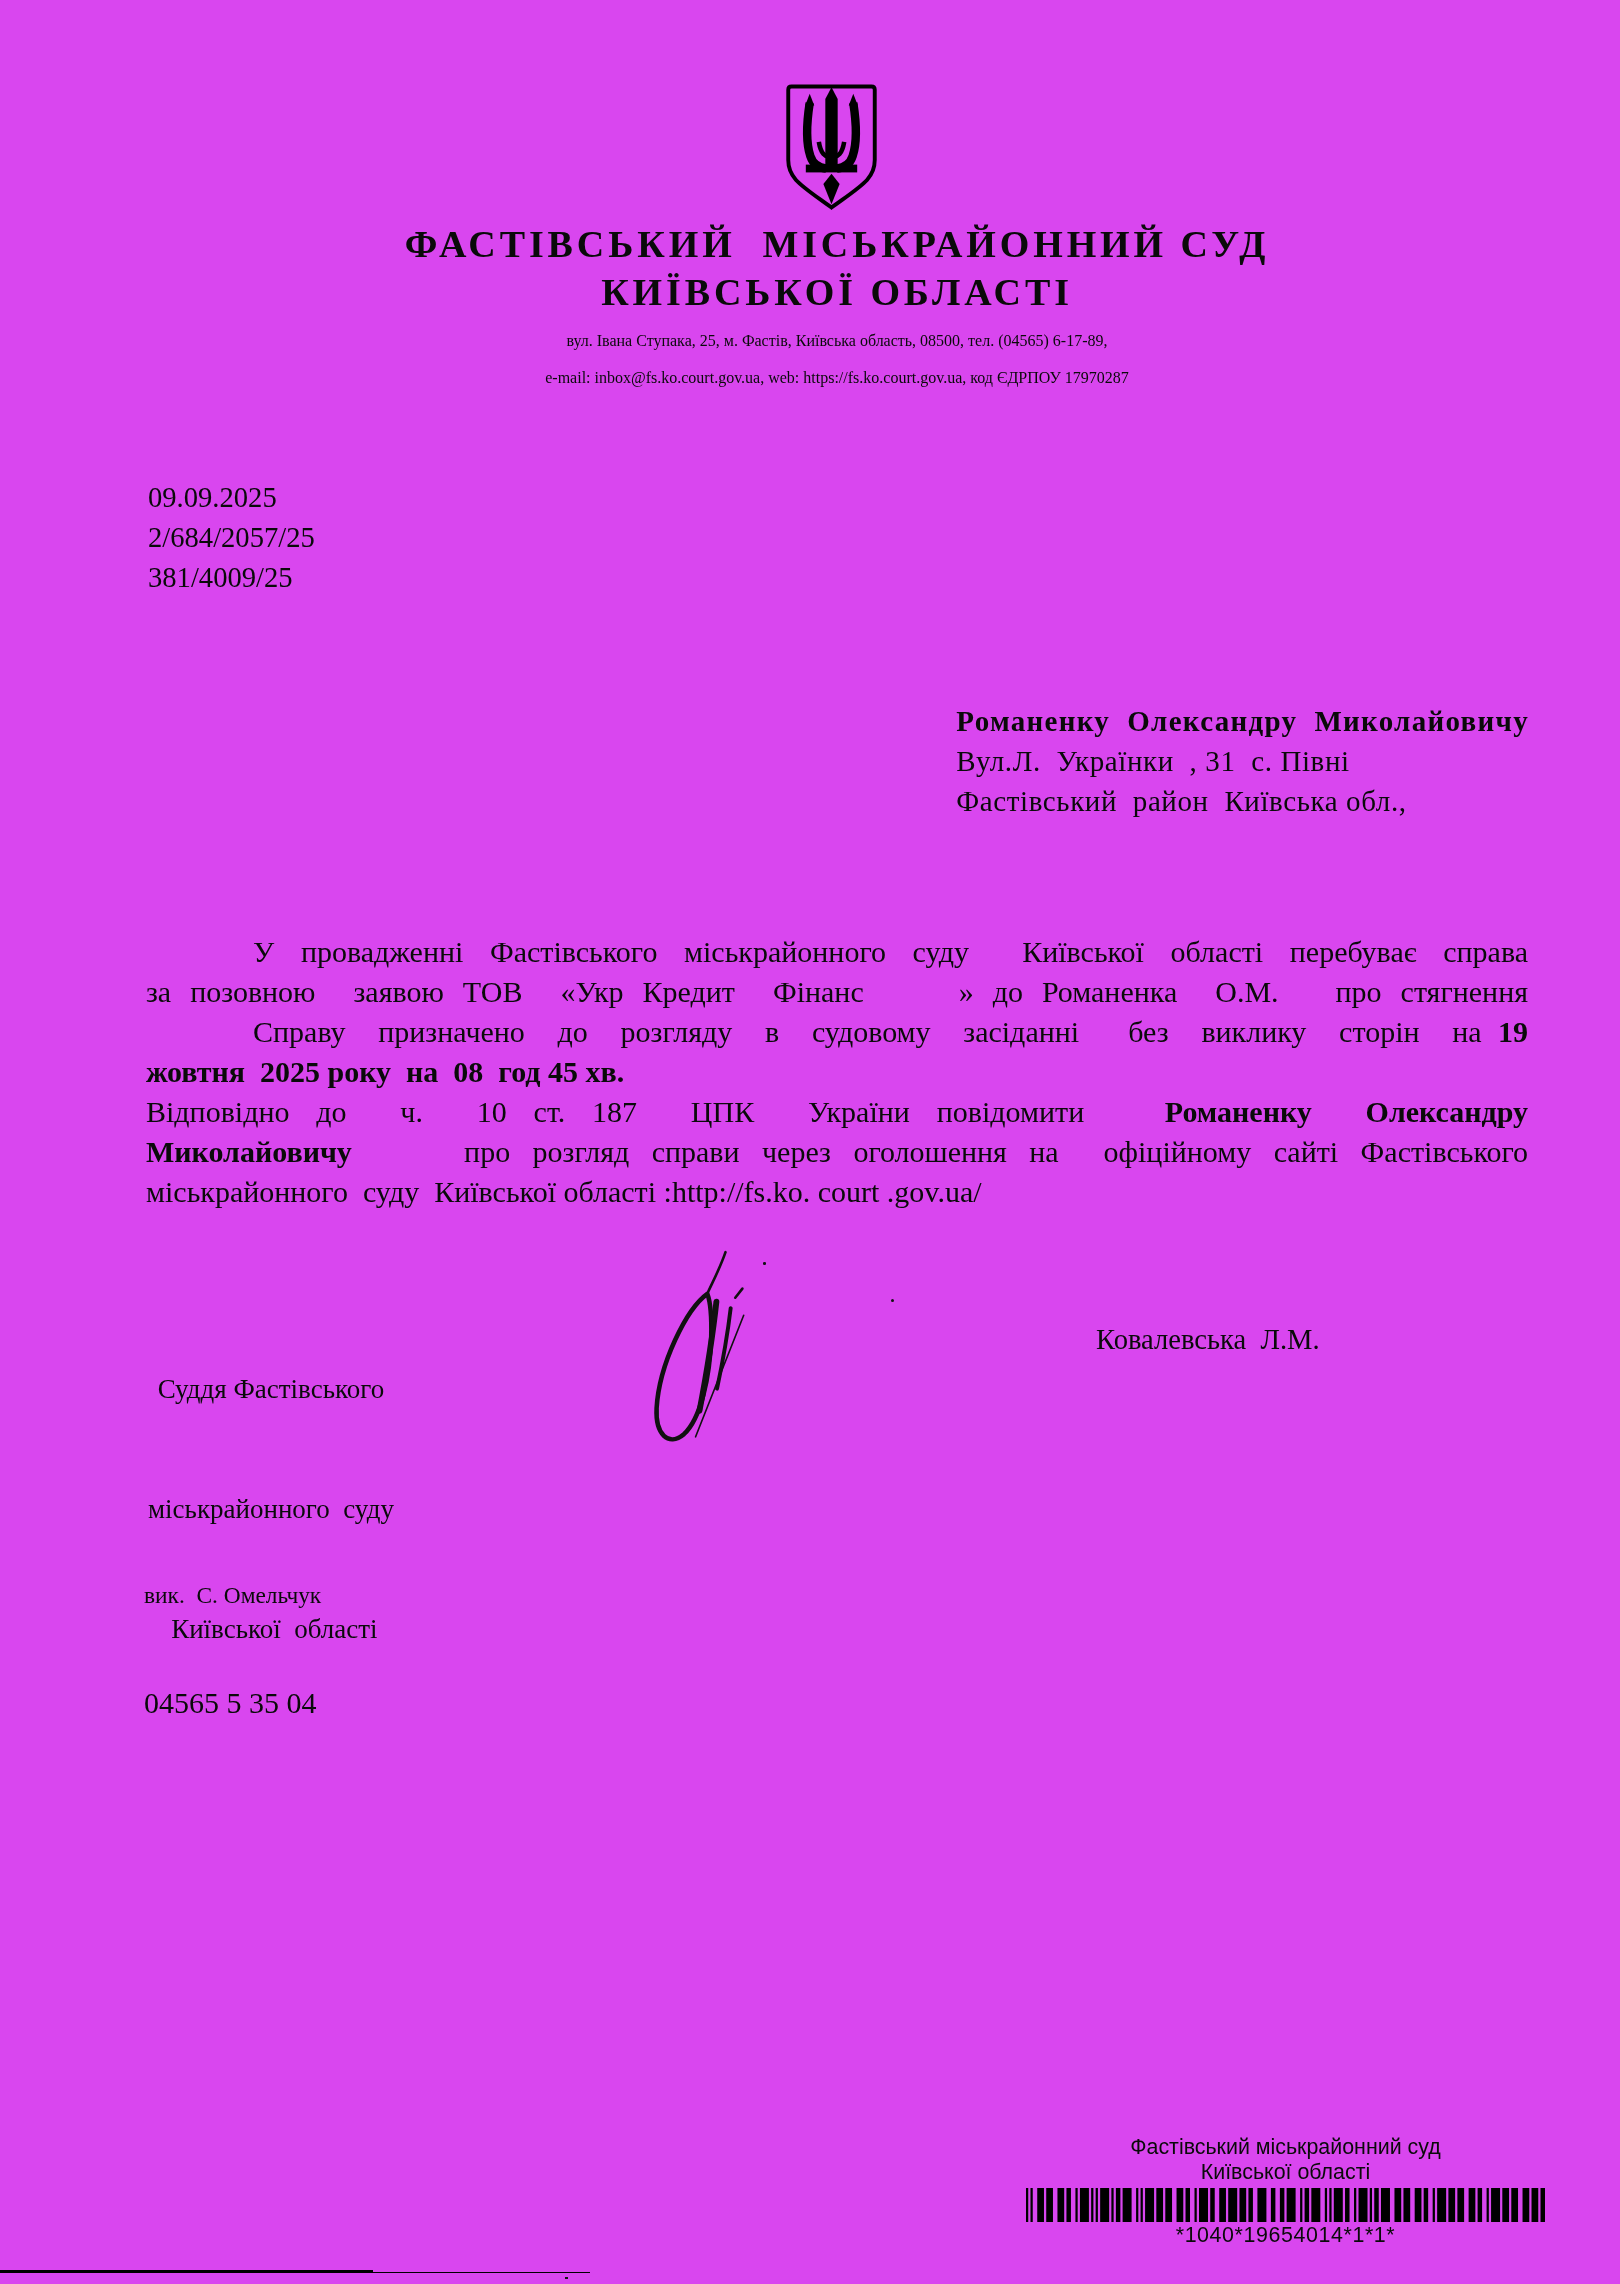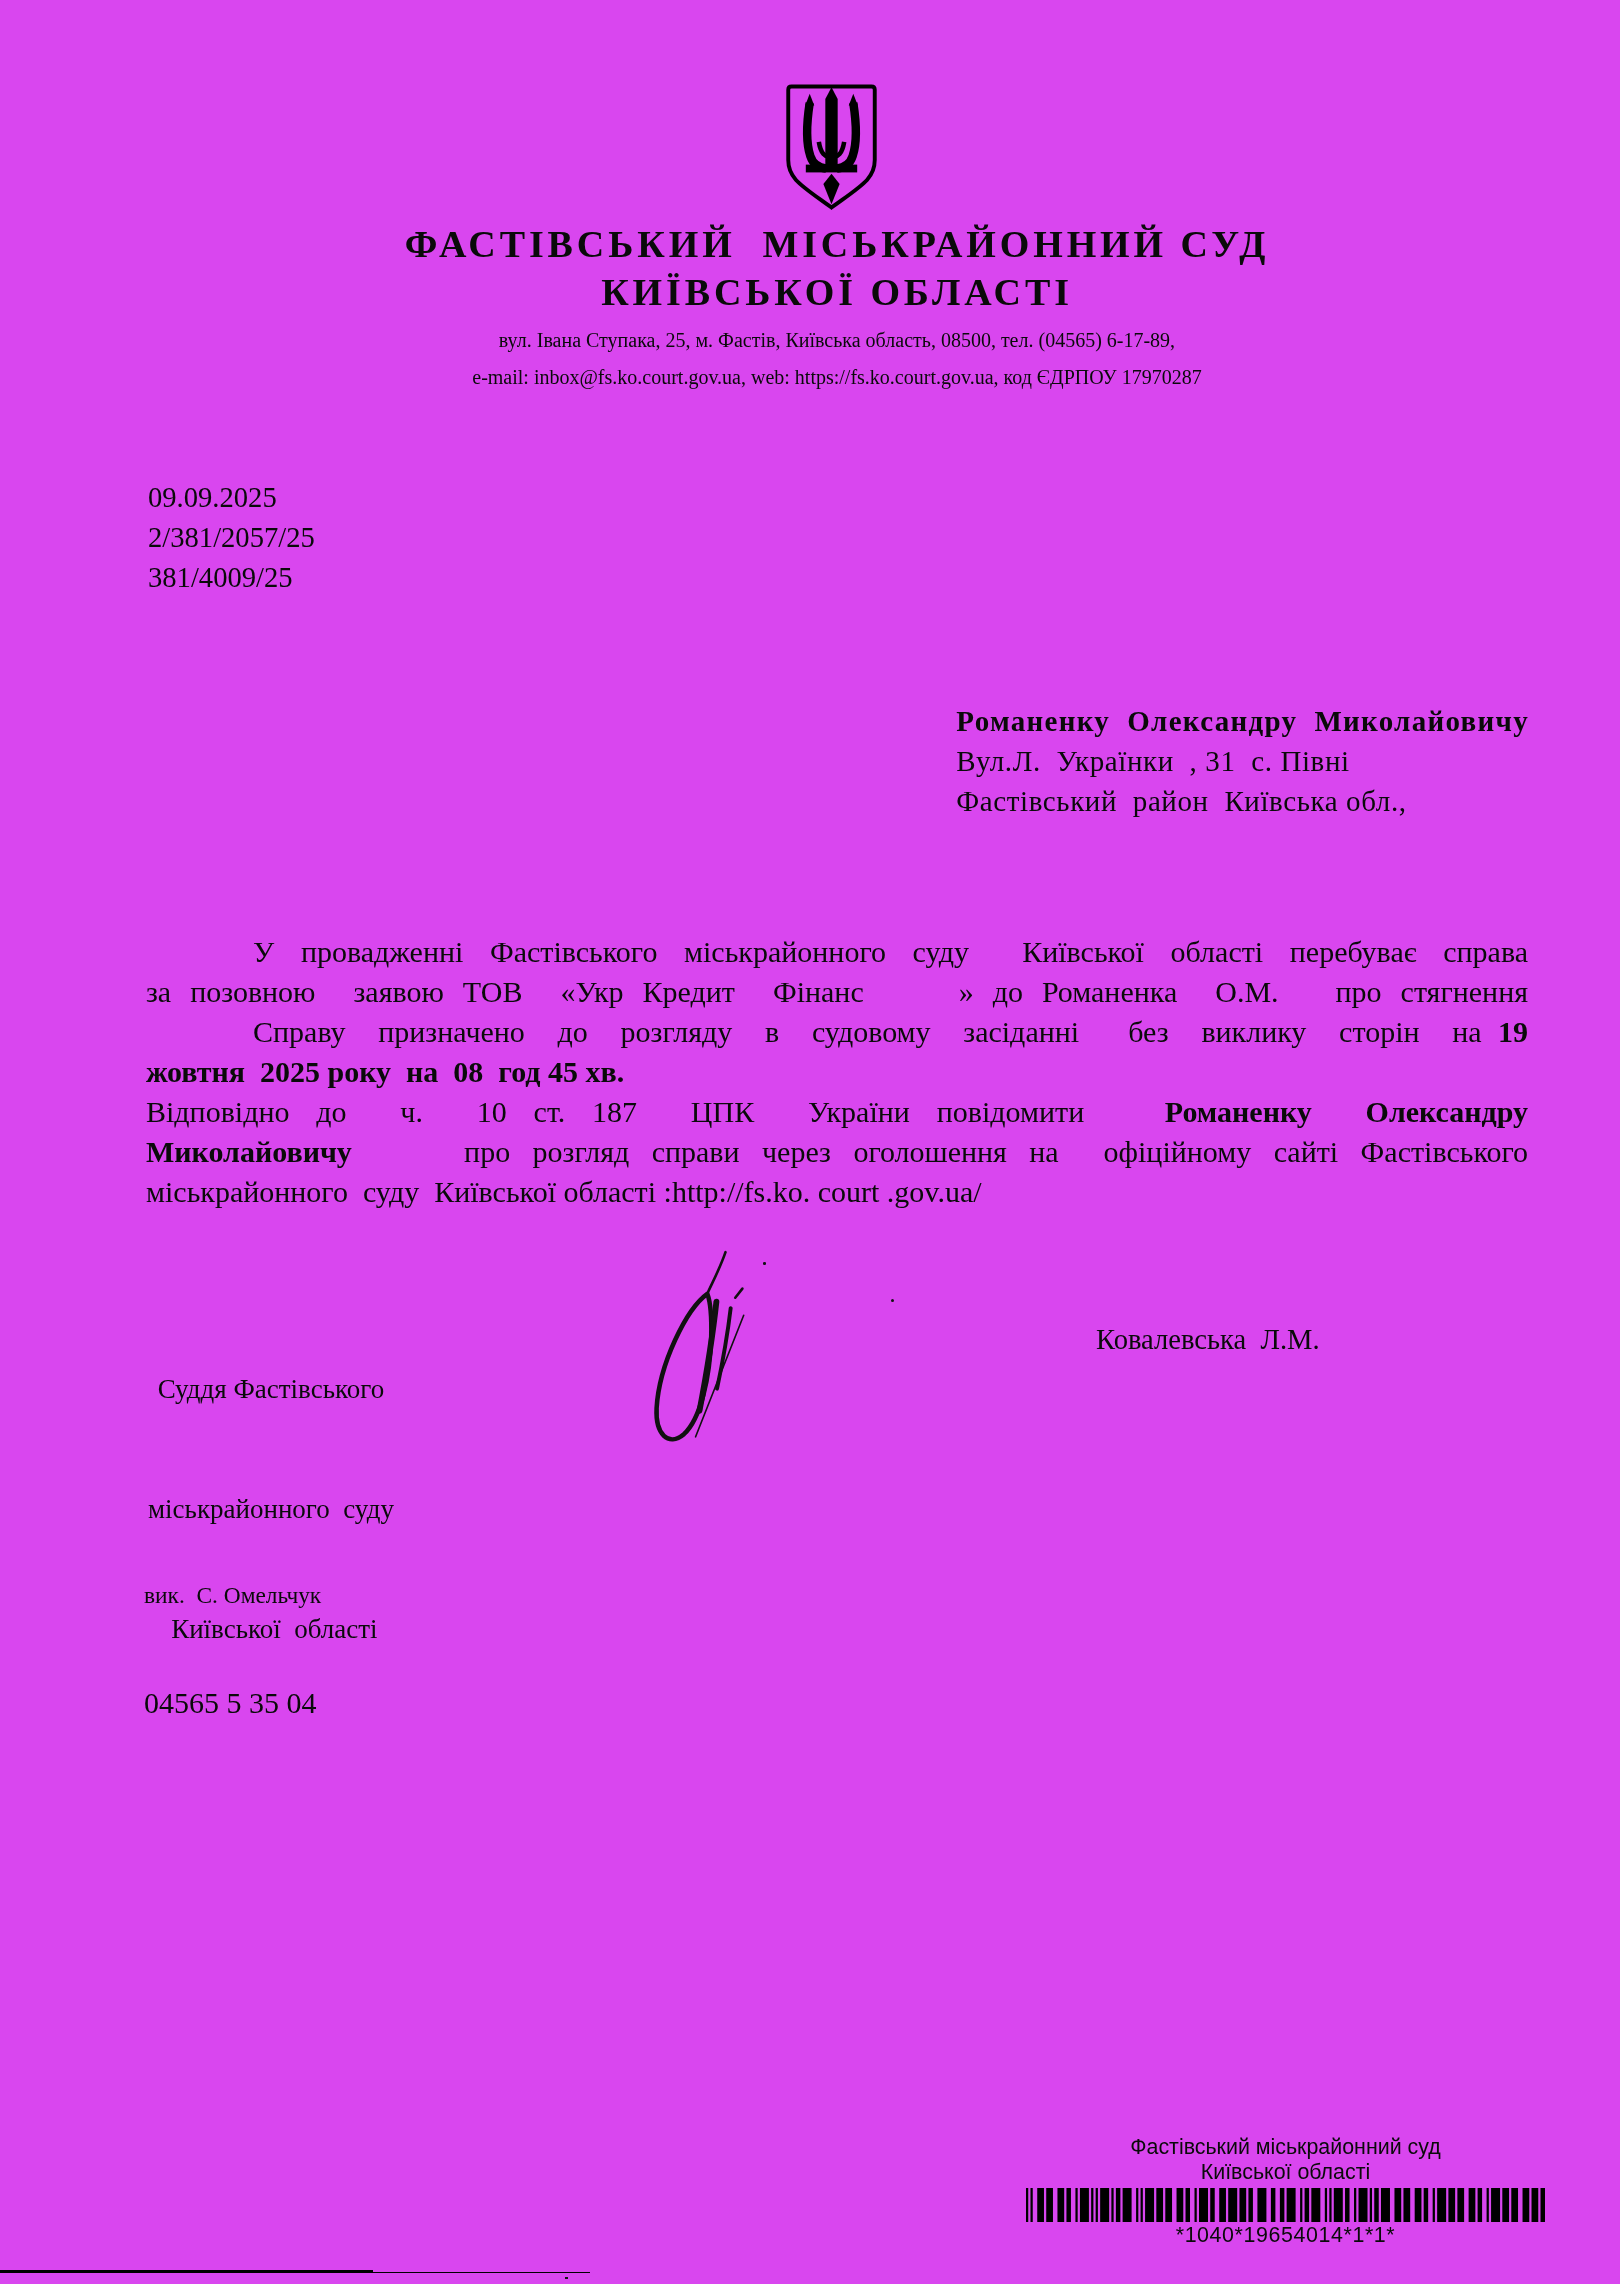--- a/index.html
+++ b/index.html
@@ -10,21 +10,21 @@
     font-family:"Liberation Serif","DejaVu Serif",serif;
     color:#0a0a0a;
     overflow:hidden;
   }
   
   .emblem{position:absolute;left:785px;top:82px;width:93px;height:134px;}
   .hdr-center{position:absolute;left:55px;width:1564px;text-align:center;}
   .title-line{font-weight:bold;font-size:38px;letter-spacing:3.9px;line-height:42px;}
   .t1{top:223px;}
   .t2{top:271px;}
-  .addr-line{font-size:20px;line-height:31px;}
+  .addr-line{font-size:16px;line-height:31px;}
   .a1{top:325px;}
   .a2{top:362px;}
   
   .ref{position:absolute;left:148px;top:478px;font-size:28.6px;line-height:40px;}
   
   .recipient{position:absolute;right:91px;top:701px;font-size:29px;line-height:40px;letter-spacing:0.6px;}
   .recipient .name{font-weight:bold;letter-spacing:1.3px;}
   
   .body-text{position:absolute;left:146px;top:932px;width:1382px;font-size:30px;line-height:40px;}
   .line{white-space:pre-wrap;min-height:40px;}
@@ -75,21 +75,21 @@
     </g>
   </svg>
 
   <div class="hdr-center title-line t1">ФАСТІВСЬКИЙ&nbsp; МІСЬКРАЙОННИЙ СУД</div>
   <div class="hdr-center title-line t2">КИЇВСЬКОЇ ОБЛАСТІ</div>
   <div class="hdr-center addr-line a1">вул. Івана Ступака, 25, м. Фастів, Київська область, 08500, тел. (04565) 6-17-89,</div>
   <div class="hdr-center addr-line a2">e-mail: inbox@fs.ko.court.gov.ua, web: https://fs.ko.court.gov.ua, код ЄДРПОУ 17970287</div>
 
   <div class="ref">
     <div>09.09.2025</div>
-    <div>2/381/2057/25</div>
+    <div>2/684/2057/25</div>
     <div>381/4009/25</div>
   </div>
 
   <div class="recipient">
     <div class="name">Романенку&nbsp; Олександру&nbsp; Миколайовичу</div>
     <div>Вул.Л.&nbsp; Українки&nbsp; , 31&nbsp; с. Півні</div>
     <div>Фастівський&nbsp; район&nbsp; Київська обл.,</div>
   </div>
 
   <div class="body-text" id="body-lines">

